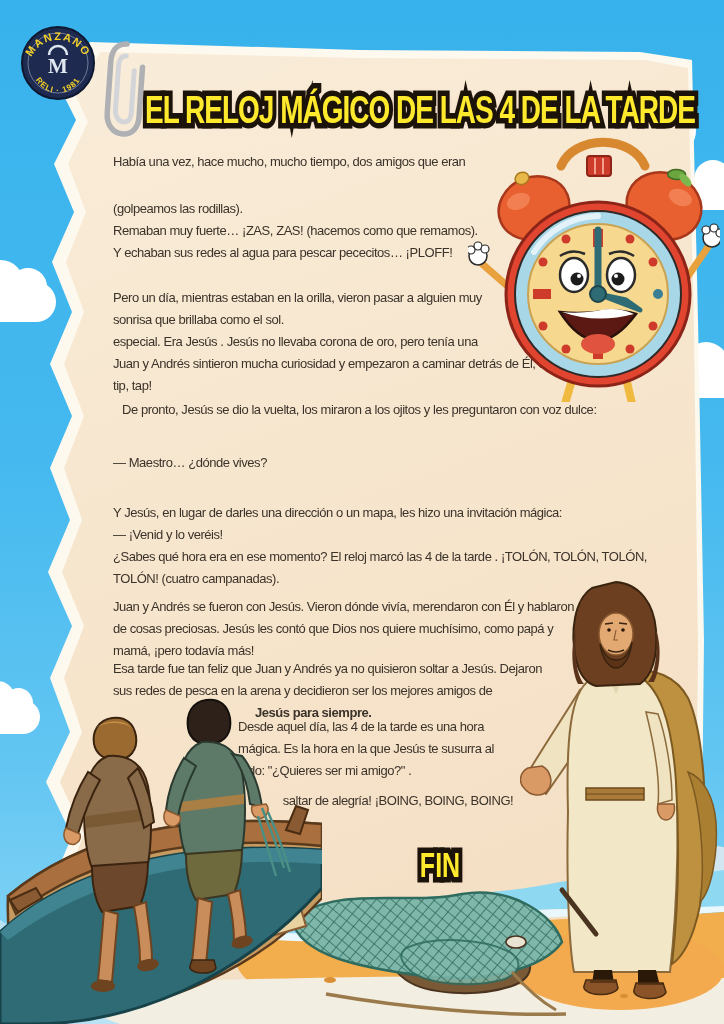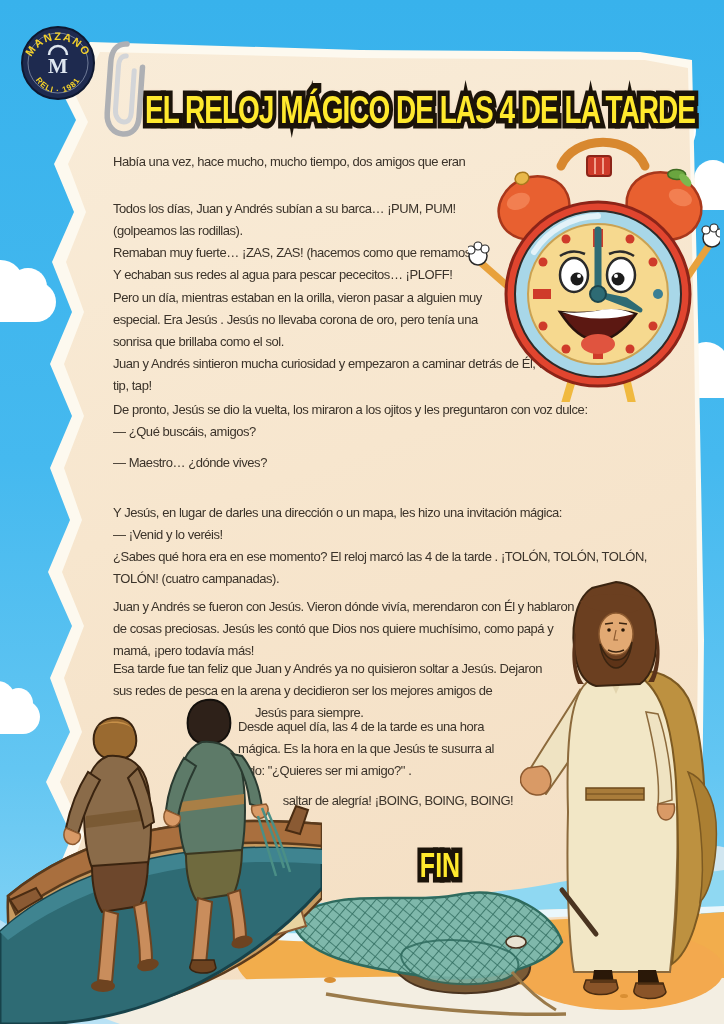--- a/index.html
+++ b/index.html
@@ -30,24 +30,24 @@
   .display-wrap .stroke{position:absolute;left:0;right:0;top:0;-webkit-text-stroke:8px #1b1309;color:#1b1309;text-shadow:0 0 6px rgba(190,50,25,.4);}
   .display-wrap .fill{position:relative;color:#ffe92d;}
   #title{left:142px;top:88px;width:556px;font-size:28px;}
   #title .stroke,#title .fill{font-size:28px;}
   #fin{left:390px;top:845px;width:100px;}
   #fin .stroke,#fin .fill{font-size:25px;letter-spacing:0;}
   
   .para{position:absolute;z-index:5;color:#3b332a;font-size:13px;letter-spacing:-0.45px;}
   .para .line{line-height:22px;white-space:nowrap;}
   .p1{left:113px;top:151px}.p2{left:113px;top:198px}.p3{left:113px;top:287px}
-  .p4{left:113px;top:353px}.p5{left:113px;top:399px}.p6{left:113px;top:452px}
+  .p4{left:113px;top:353px}.p5{left:122px;top:399px}.p6{left:113px;top:452px}
   .p7{left:113px;top:502px}.p8{left:113px;top:546px}.p9{left:113px;top:596px}
   .p10{left:113px;top:658px}
-  .p10 .line:nth-child(3){padding-left:142px;}
+  .p10 .line:nth-child(3){padding-left:142px;font-weight:bold;}
   .p11{left:238px;top:716px;width:308px;text-align:left}
   .p12{left:248px;top:790px;width:300px;text-align:center}
   .illus{position:absolute;z-index:6;}
   svg{display:block;}
 </style>
 </head>
 <body>
 
 <div id="canvas">
 
@@ -103,37 +103,35 @@
 
   <div id="title" class="display-wrap">
     <span class="stroke">EL RELOJ MÁGICO DE LAS 4 DE LA TARDE</span>
     <span class="fill">EL RELOJ MÁGICO DE LAS 4 DE LA TARDE</span>
   </div>
 
   <div class="para p1">
       <div class="line">Había una vez, hace mucho, mucho tiempo, dos amigos que eran</div>
     </div>
   <div class="para p2">
-      <div class="line">Todos los días, Juan y Andrés subían a su barca… ¡PUM, PUM!</div>
       <div class="line">(golpeamos las rodillas).</div>
       <div class="line">Remaban muy fuerte… ¡ZAS, ZAS! (hacemos como que remamos).</div>
       <div class="line">Y echaban sus redes al agua para pescar pececitos… ¡PLOFF!</div>
     </div>
   <div class="para p3">
       <div class="line">Pero un día, mientras estaban en la orilla, vieron pasar a alguien muy</div>
+      <div class="line">sonrisa que brillaba como el sol.</div>
       <div class="line">especial. Era Jesús . Jesús no llevaba corona de oro, pero tenía una</div>
-      <div class="line">sonrisa que brillaba como el sol.</div>
     </div>
   <div class="para p4">
       <div class="line">Juan y Andrés sintieron mucha curiosidad y empezaron a caminar detrás de Él, despacito… ¡tip, tap,</div>
       <div class="line">tip, tap!</div>
     </div>
   <div class="para p5">
       <div class="line">De pronto, Jesús se dio la vuelta, los miraron a los ojitos y les preguntaron con voz dulce:</div>
-      <div class="line">— ¿Qué buscáis, amigos?</div>
     </div>
   <div class="para p6">
       <div class="line">— Maestro… ¿dónde vives?</div>
     </div>
   <div class="para p7">
       <div class="line">Y Jesús, en lugar de darles una dirección o un mapa, les hizo una invitación mágica:</div>
       <div class="line">— ¡Venid y lo veréis!</div>
     </div>
   <div class="para p8">
       <div class="line">¿Sabes qué hora era en ese momento? El reloj marcó las 4 de la tarde . ¡TOLÓN, TOLÓN, TOLÓN,</div>

